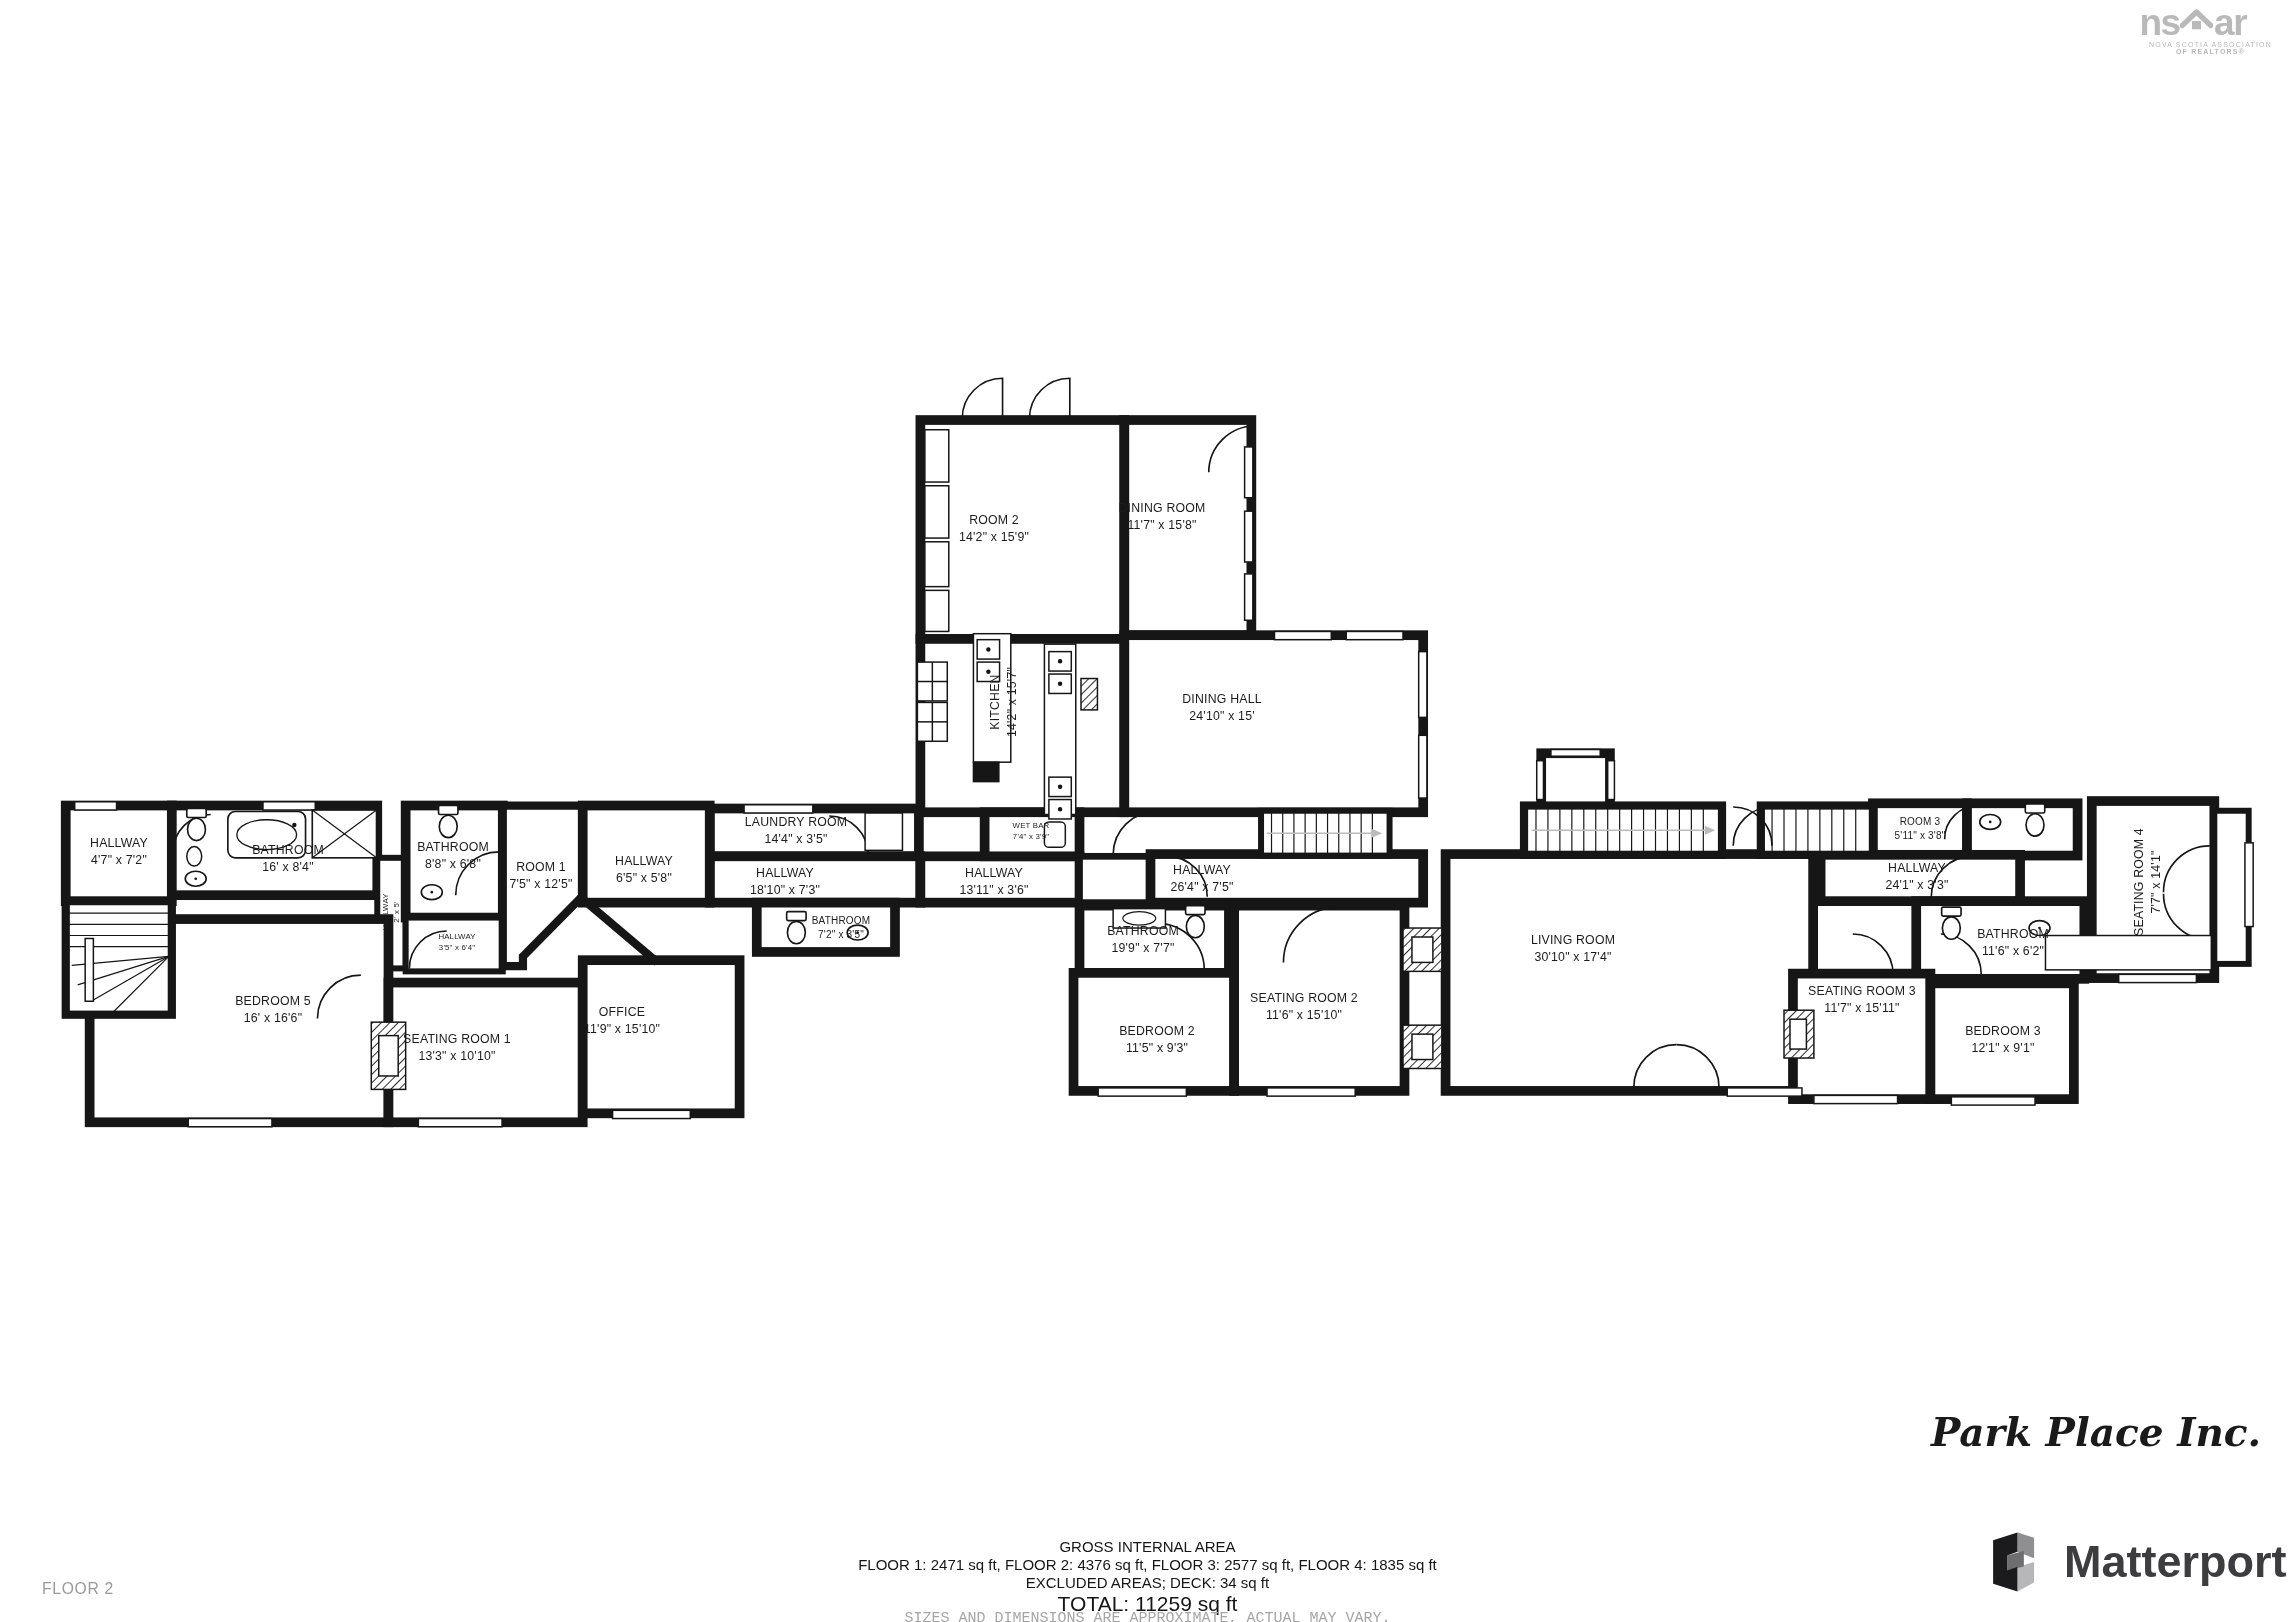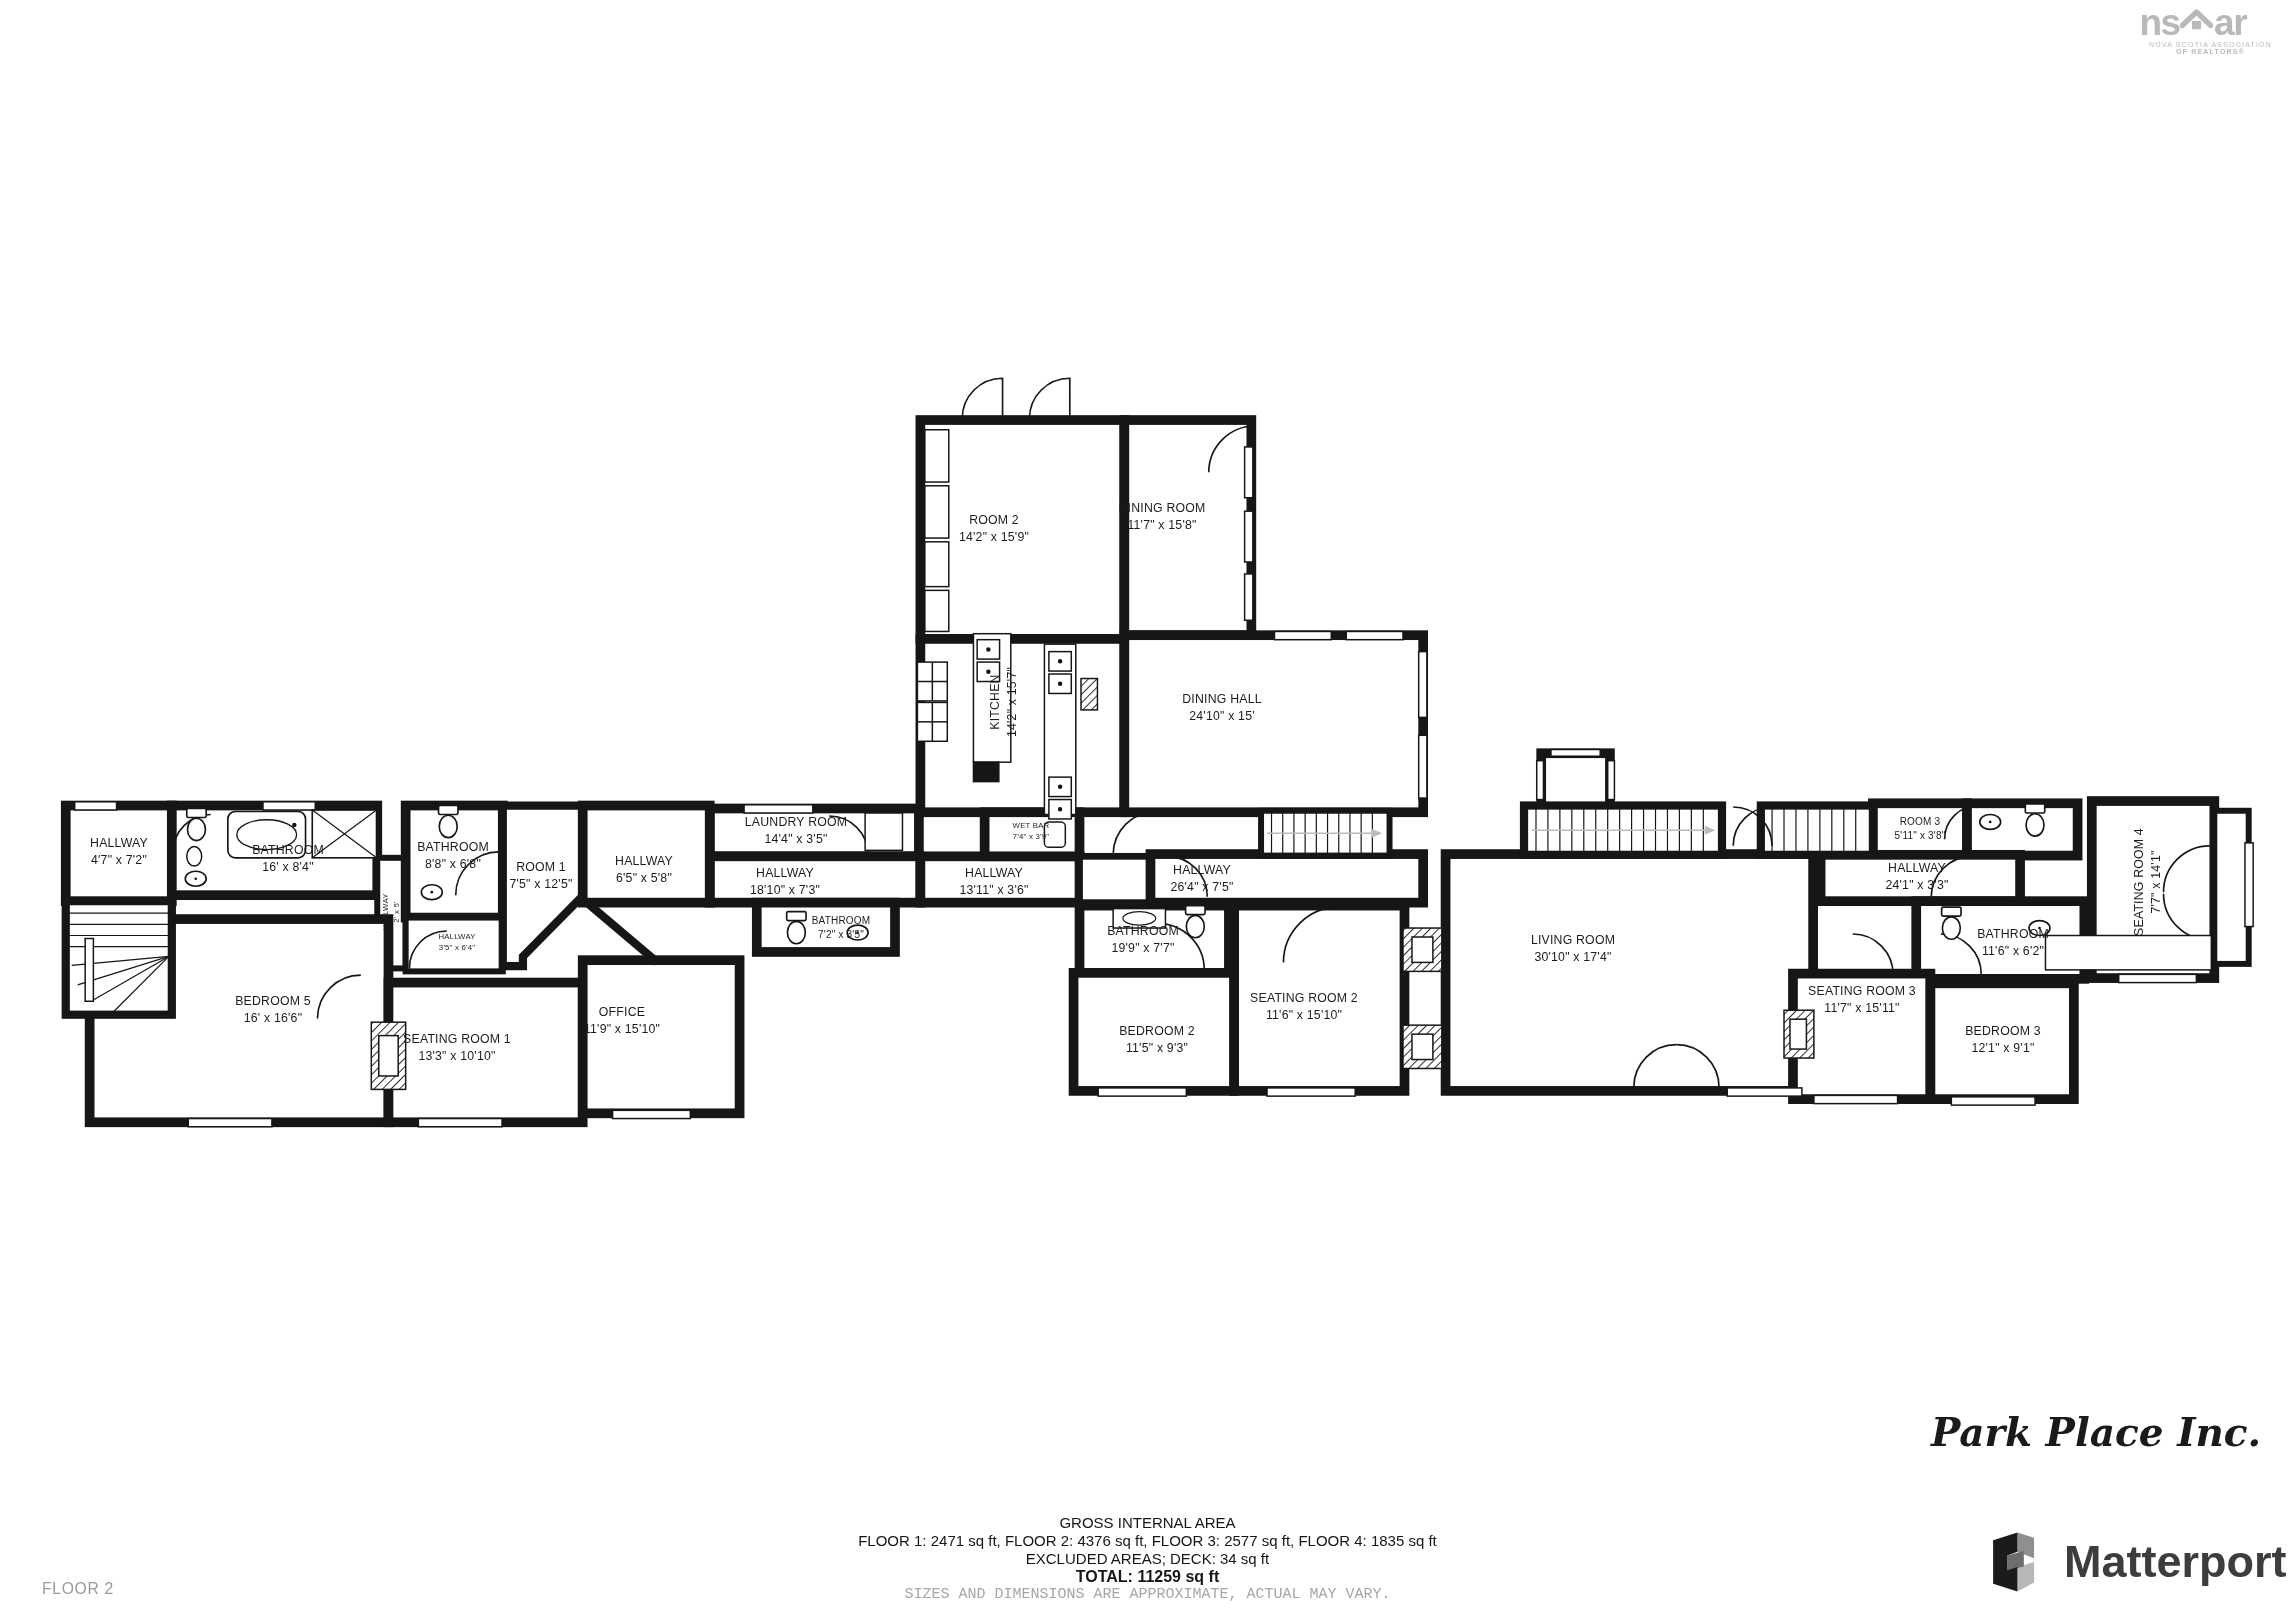--- a/index.html
+++ b/index.html
@@ -7,25 +7,25 @@
        font-family:"Liberation Sans", sans-serif;}
   #plan{position:absolute;left:0;top:0;}
   
   .rl{position:absolute;transform:translate(-50%,-50%);display:flex;flex-direction:column;
       align-items:center;text-align:center;font-size:12.3px;line-height:1.35;color:#1c1c1c;
       white-space:nowrap;letter-spacing:0.2px;}
   .rl.md{font-size:10px;}
   .rl.sm{font-size:7.8px;}
   .rl.vert{transform:translate(-50%,-50%) rotate(-90deg);}
   
-  .footer-line{position:absolute;left:0;width:100%;text-align:center;color:#161616;}
+  .footer-line{position:absolute;left:0;width:100%;text-align:center;color:#161616;margin-top:24px;}
   .f-title{top:1514px;font-size:15px;}
   .f-floors{top:1532px;font-size:15px;}
   .f-excl{top:1550px;font-size:15px;}
-  .f-total{top:1568px;font-size:16px;font-weight:bold;}
+  .f-total{top:1568px;font-size:21px;}
   .f-disc{top:1586px;font-size:15px;color:#a6a6a6;font-family:Liberation Mono, monospace;}
   .floor-tag{position:absolute;left:31px;top:1580px;font-size:15.7px;color:#9a9a9a;letter-spacing:0.7px;margin-left:11px;}
   
   .nsar{position:absolute;right:13.5px;top:6px;width:142px;text-align:center;color:#b9b9b9;}
   .nsar-row{display:flex;align-items:flex-end;gap:0.7px;}
   .nsar-row span{font-size:37px;font-weight:bold;letter-spacing:-1.5px;line-height:.9;}
   .nsar-tag{font-size:7px;letter-spacing:1.2px;margin-top:2.2px;}
   .nsar-tag2{font-size:7px;letter-spacing:1.2px;font-weight:bold;}
   
   .remax{position:absolute;left:1913px;top:1411px;width:366px;text-align:center;color:#1a1a1a;}

